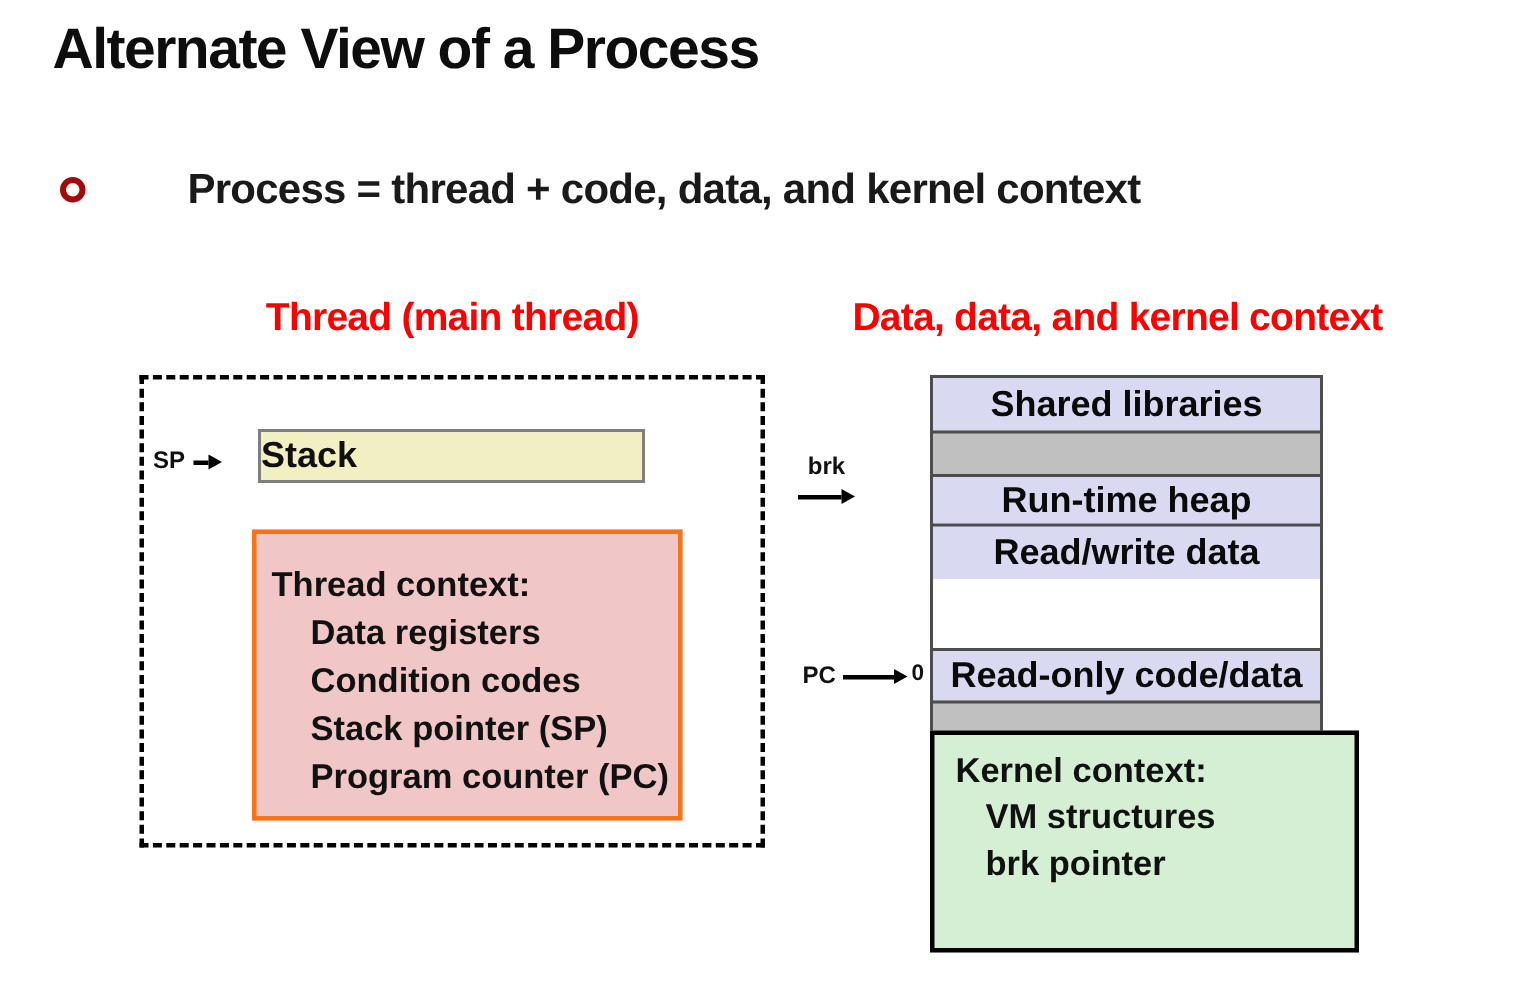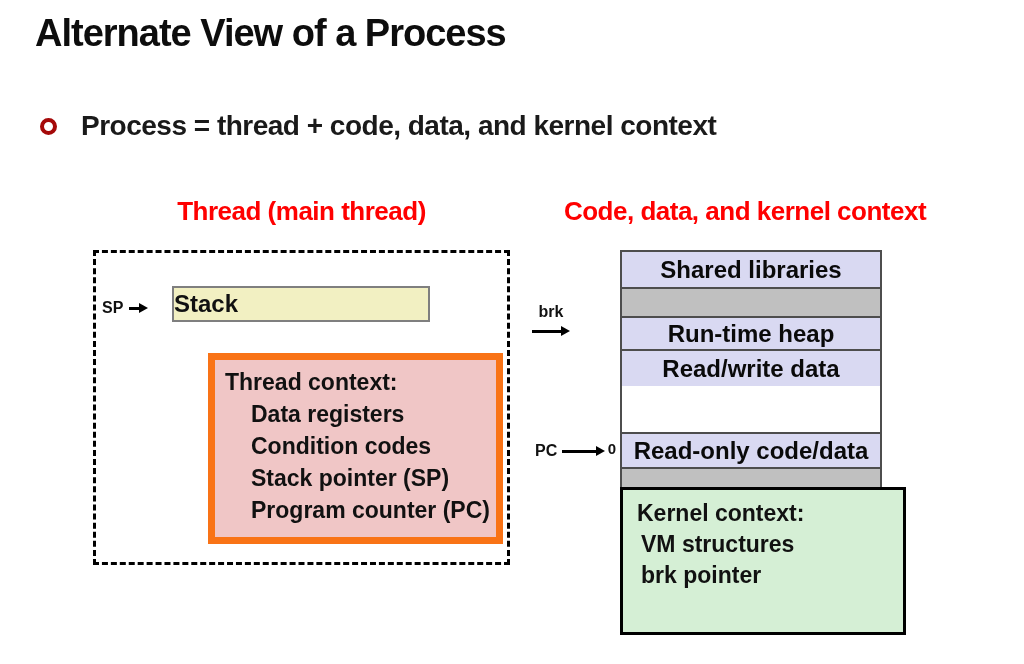--- a/index.html
+++ b/index.html
@@ -16,20 +16,21 @@
     position:absolute; left:40px; top:110px;
     display:flex; align-items:center; gap:24px;
   }
   .bullet-ring {
     width:9px; height:9px; border:4.5px solid #a50909; border-radius:50%;
     flex:0 0 auto;
   }
   .bullet-text {
     font-size:28px; font-weight:bold; color:#1a1a1a; letter-spacing:-0.5px;
     white-space:nowrap;
+    margin-left:44px;
   }
   .col-header {
     position:absolute; top:196px; font-size:26px; font-weight:bold;
     color:#ff0000; text-align:center; letter-spacing:-0.5px; white-space:nowrap;
   }
   .col-header.left  { left:93px;  width:417px; }
   .col-header.right { left:525px; width:440px; }
 
   
   .dashed-box {
@@ -50,22 +51,22 @@
     border-bottom:5.5px solid transparent;
   }
   .stack-box {
     position:absolute; left:172px; top:286px; width:254px; height:32px;
     background:#f2f0c2; border:2px solid #7f7f7f;
     display:flex; align-items:center; justify-content:flex-start;
     font-size:24px; font-weight:bold;
   }
   .thread-ctx {
     position:absolute; left:168px; top:353px; width:271px; height:171px;
-    background:#f0c6c6; border:7px solid #f97316;
-    padding:6px 0 0 10px; box-sizing:content-box;margin-left:40px;
+    background:#f0c6c6; border:3px solid #f97316;
+    padding:17px 0 0 10px; box-sizing:content-box;
   }
   .ctx-line { font-size:23px; font-weight:bold; line-height:32px; white-space:nowrap; }
   .ctx-item { margin-left:26px; }
 
   
   .mem-diagram {
     position:absolute; left:620px; top:250px; width:258px;
     border:2px solid #4d4d4d;
   }
   .seg {
@@ -89,36 +90,36 @@
   .pc-row {
     position:absolute; left:535px; top:391px; height:28px;
     display:flex; align-items:center; gap:5px;margin-top:46px;
   }
   .kernel-ctx {
     position:absolute; left:620px; top:487px; width:266px; height:134px;
     background:#d5efd5; border:3px solid #000;
     padding:8px 0 0 14px; box-sizing:content-box;
   }
   .kernel-ctx .ctx-line { line-height:31px; }
-  .kernel-ctx .ctx-item { margin-left:4px; }
+  .kernel-ctx .ctx-item { margin-left:20px; }
 </style>
 </head>
 <body>
 
 <div class="canvas">
 
   <div class="title">Alternate View of a Process</div>
 
   <div class="bullet-row">
     <div class="bullet-ring"></div>
     <div class="bullet-text">Process = thread + code, data, and kernel context</div>
   </div>
 
   <div class="col-header left">Thread (main thread)</div>
-  <div class="col-header right">Code, data, and kernel context</div>
+  <div class="col-header right">Data, data, and kernel context</div>
 
   <div class="dashed-box"></div>
 
   <div class="sp-row">
     <span class="label-bold">SP</span>
     <span class="arrow">
       <span class="shaft" style="width:10px;"></span>
         <span class="head"></span>
     </span>
   </div>

